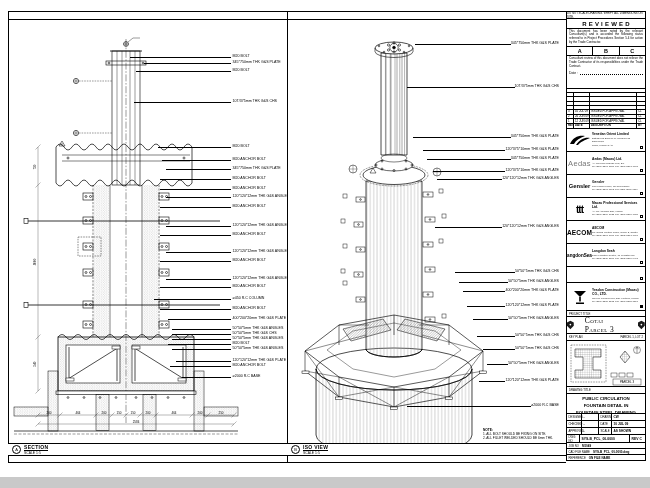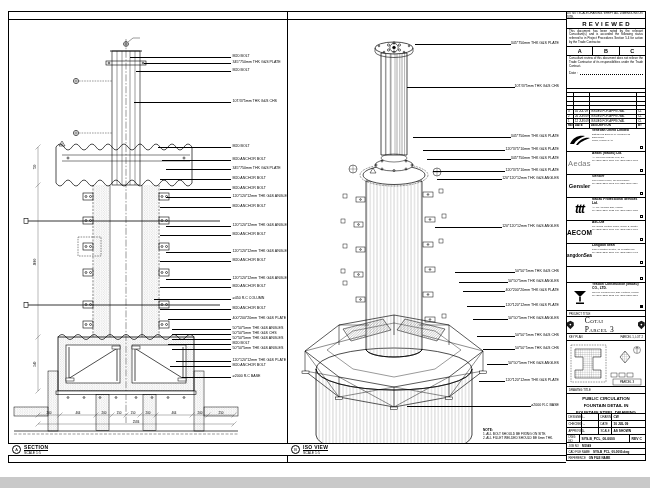--- a/index.html
+++ b/index.html
@@ -38,30 +38,30 @@
   .rv-grades div{flex:1;text-align:center;font-weight:bold;font-size:5.5px;padding:1px 0;border-right:0.8px solid #000}
   .rv-grades div:last-child{border-right:none}
   .rv-date{font-size:3.4px;padding:1px 2px;display:flex;align-items:flex-end;gap:2px}
   .rv-date .dots{flex:1;border-bottom:0.6px dotted #000;height:4px}
   .rt{height:40px;display:flex;flex-direction:column;justify-content:flex-end}
   .rt-row{display:grid;grid-template-columns:7px 16px 1fr 8px;border-top:0.6px solid #000;font-size:2.9px;line-height:1;align-items:center;height:4.6px}
   .rt-row span{border-right:0.6px solid #000;height:100%;display:flex;align-items:center;padding-left:1px;overflow:hidden}
   .rt-row span:last-child{border-right:none}
   .rt-row.hd{font-weight:bold;height:5.2px}
   .rt-row.empty{height:4.2px}
-  .cb{height:23px;display:flex;}
+  .cb{height:23px;display:flex;align-items:center}
   .cb .logo{width:25px;flex:0 0 auto;display:flex;align-items:center;justify-content:center;overflow:hidden}
   .cb .info{flex:1;padding-right:6px}
   .cb .nm{font-size:3.3px;font-weight:bold;line-height:1.2}
   .cb .fp{font-size:2.5px;color:#333;line-height:1.25}
   .chk{position:absolute;right:2px;bottom:2px;width:3.5px;height:3.5px;border:0.6px solid #000}
   .chk.filled{background:#000}
   .logo-aedas{font-size:7.5px;color:#777;letter-spacing:0.3px}
   .logo-gensler{font-size:5.8px;font-weight:bold}
-  .logo-ttt{font-size:12px;font-weight:bold;font-style:italic;letter-spacing:-1px}
+  .logo-ttt{font-size:10px;font-weight:bold;letter-spacing:-1px}
   .logo-aecom{font-size:6.5px;font-weight:bold;letter-spacing:0.2px}
   .logo-ls{font-size:4.6px;font-weight:bold}
   .emptybox{height:16px}
   .yd{height:28px}
   .ptl{height:6px;font-size:2.8px;display:flex;align-items:center;padding-left:2px}
   .banner{height:17px;display:flex;align-items:center;justify-content:center;gap:11px}
   .banner .pt{font-family:"Liberation Serif",serif;font-variant:small-caps;font-size:7.5px;letter-spacing:0.4px}
   .kph{height:7px;display:flex;align-items:center;justify-content:space-between;font-size:2.8px;padding:0 2px}
   .kp{height:46px}
   .dtl{height:27px;text-align:center}

